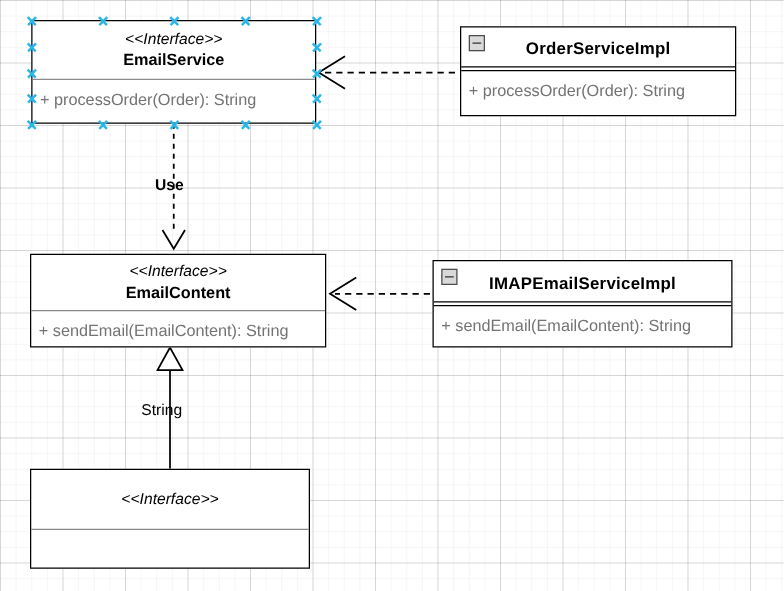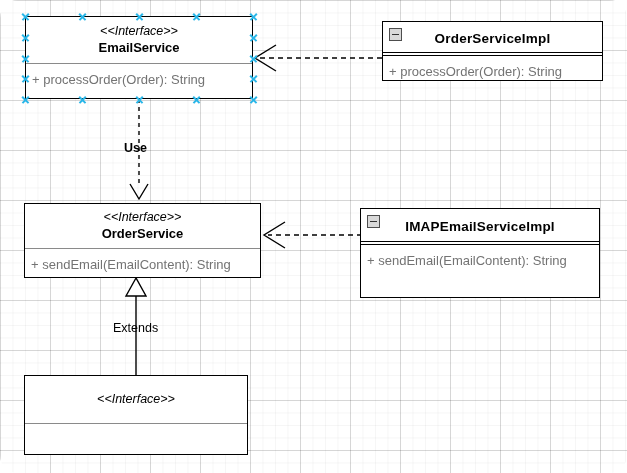--- a/index.html
+++ b/index.html
@@ -14,21 +14,20 @@
     overflow: hidden;
     background-color: #ffffff;
     background-image:
       linear-gradient(to right, rgba(0,0,0,0.035) 1px, transparent 1px),
       linear-gradient(to bottom, rgba(0,0,0,0.035) 1px, transparent 1px),
       linear-gradient(to right, rgba(0,0,0,0.13) 1px, transparent 1px),
       linear-gradient(to bottom, rgba(0,0,0,0.13) 1px, transparent 1px);
     background-size: 12.5px 12.5px, 12.5px 12.5px, 50px 50px, 50px 50px;
     background-position: 0 0, 0 0, 0 0, 0 0;
     font-family: "Liberation Sans", sans-serif;
-    border-radius: 18px;
   }
   #edge-layer {
     position: absolute;
     left: 0; top: 0;
     width: 627px;
     height: 473px;
     pointer-events: none;
   }
   .uml-box {
     position: absolute;
@@ -169,62 +168,62 @@
     <div class="box-header" style="height:46px;">
       <div class="stereotype">&lt;&lt;Interface&gt;&gt;</div>
       <div class="class-name">EmailService</div>
     </div>
     <div class="sep-single"></div>
     <div class="members">
       <div class="member-line">+ processOrder(Order): String</div>
     </div>
   </div>
 
-  <div class="uml-box" style="left:382px; top:21px; width:221px; height:60px;">
+  <div class="uml-box" style="left:368px; top:21px; width:221px; height:72px;">
     <div class="box-header impl-header" style="height:31px;">
       <span class="collapse-icon"></span>
       <div class="class-name impl-name">OrderServiceImpl</div>
     </div>
     <div class="sep-double"></div>
     <div class="members">
       <div class="member-line">+ processOrder(Order): String</div>
     </div>
   </div>
 
   <div class="uml-box" style="left:24px; top:203px; width:237px; height:75px;">
     <div class="box-header" style="height:44px;">
       <div class="stereotype">&lt;&lt;Interface&gt;&gt;</div>
-      <div class="class-name">OrderService</div>
+      <div class="class-name">EmailContent</div>
     </div>
     <div class="sep-single"></div>
     <div class="members">
       <div class="member-line">+ sendEmail(EmailContent): String</div>
     </div>
   </div>
 
-  <div class="uml-box" style="left:360px; top:208px; width:240px; height:90px;">
+  <div class="uml-box" style="left:346px; top:208px; width:240px; height:70px;">
     <div class="box-header impl-header" style="height:32px;">
       <span class="collapse-icon"></span>
       <div class="class-name impl-name">IMAPEmailServiceImpl</div>
     </div>
     <div class="sep-double"></div>
     <div class="members">
       <div class="member-line">+ sendEmail(EmailContent): String</div>
     </div>
   </div>
 
   <div class="uml-box" style="left:24px; top:375px; width:224px; height:80px;">
     <div class="box-header" style="height:47px;">
       <div class="stereotype">&lt;&lt;Interface&gt;&gt;</div>
     </div>
     <div class="sep-single"></div>
   </div>
 
   <div class="edge-label" style="left:124px; top:141px;font-weight:bold;">Use</div>
-  <div class="edge-label" style="left:113px; top:321px;">Extends</div>
+  <div class="edge-label" style="left:113px; top:321px;">String</div>
 
   <div id="handle-layer">
       <div class="handle" style="left: 25px; top: 16px;"></div>
       <div class="handle" style="left: 82px; top: 16px;"></div>
       <div class="handle" style="left: 139px; top: 16px;"></div>
       <div class="handle" style="left: 196px; top: 16px;"></div>
       <div class="handle" style="left: 253px; top: 16px;"></div>
       <div class="handle" style="left: 25px; top: 37px;"></div>
       <div class="handle" style="left: 253px; top: 37px;"></div>
       <div class="handle" style="left: 25px; top: 58px;"></div>

